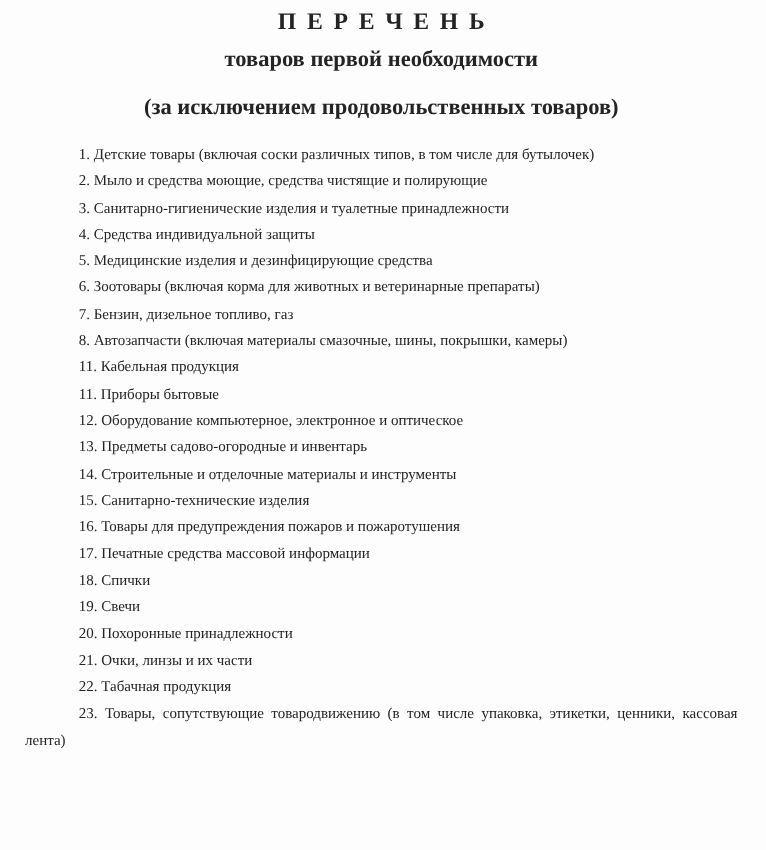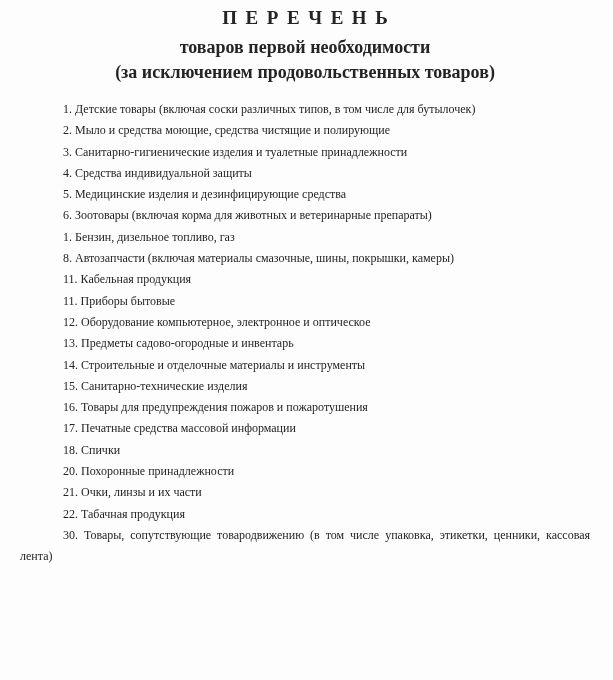--- a/index.html
+++ b/index.html
@@ -25,21 +25,21 @@
   }
   .title {
     margin: 0;
     font-size: 19px;
     line-height: 23px;
     font-weight: bold;
     letter-spacing: 0.45em;
     padding-left: 0.45em; 
   }
   .subtitle {
-    margin: 4px;
+    margin: 17px;
     font-size: 18px;
     line-height: 21px;
     font-weight: bold;
   }
   .subtitle.first {
     margin-top: 8px;
   }
   .items {
     margin-top: 16px;
   }
@@ -61,29 +61,30 @@
     <p class="subtitle">(за исключением продовольственных товаров)</p>
   </header>
 
   <main class="items" id="items-list">
       <p class="item">1. Детские товары (включая соски различных типов, в том числе для бутылочек)</p>
       <p class="item">2. Мыло и средства моющие, средства чистящие и полирующие</p>
       <p class="item">3. Санитарно-гигиенические изделия и туалетные принадлежности</p>
       <p class="item">4. Средства индивидуальной защиты</p>
       <p class="item">5. Медицинские изделия и дезинфицирующие средства</p>
       <p class="item">6. Зоотовары (включая корма для животных и ветеринарные препараты)</p>
-      <p class="item">1. Бензин, дизельное топливо, газ</p>
+      <p class="item">7. Бензин, дизельное топливо, газ</p>
       <p class="item">8. Автозапчасти (включая материалы смазочные, шины, покрышки, камеры)</p>
       <p class="item">11. Кабельная продукция</p>
       <p class="item">11. Приборы бытовые</p>
       <p class="item">12. Оборудование компьютерное, электронное и оптическое</p>
       <p class="item">13. Предметы садово-огородные и инвентарь</p>
       <p class="item">14. Строительные и отделочные материалы и инструменты</p>
       <p class="item">15. Санитарно-технические изделия</p>
       <p class="item">16. Товары для предупреждения пожаров и пожаротушения</p>
       <p class="item">17. Печатные средства массовой информации</p>
       <p class="item">18. Спички</p>
+      <p class="item">19. Свечи</p>
       <p class="item">20. Похоронные принадлежности</p>
       <p class="item">21. Очки, линзы и их части</p>
       <p class="item">22. Табачная продукция</p>
-      <p class="item">30. Товары, сопутствующие товародвижению (в том числе упаковка, этикетки, ценники, кассовая лента)</p>
+      <p class="item">23. Товары, сопутствующие товародвижению (в том числе упаковка, этикетки, ценники, кассовая лента)</p>
     </main>
 </div>
 
 </body></html>

